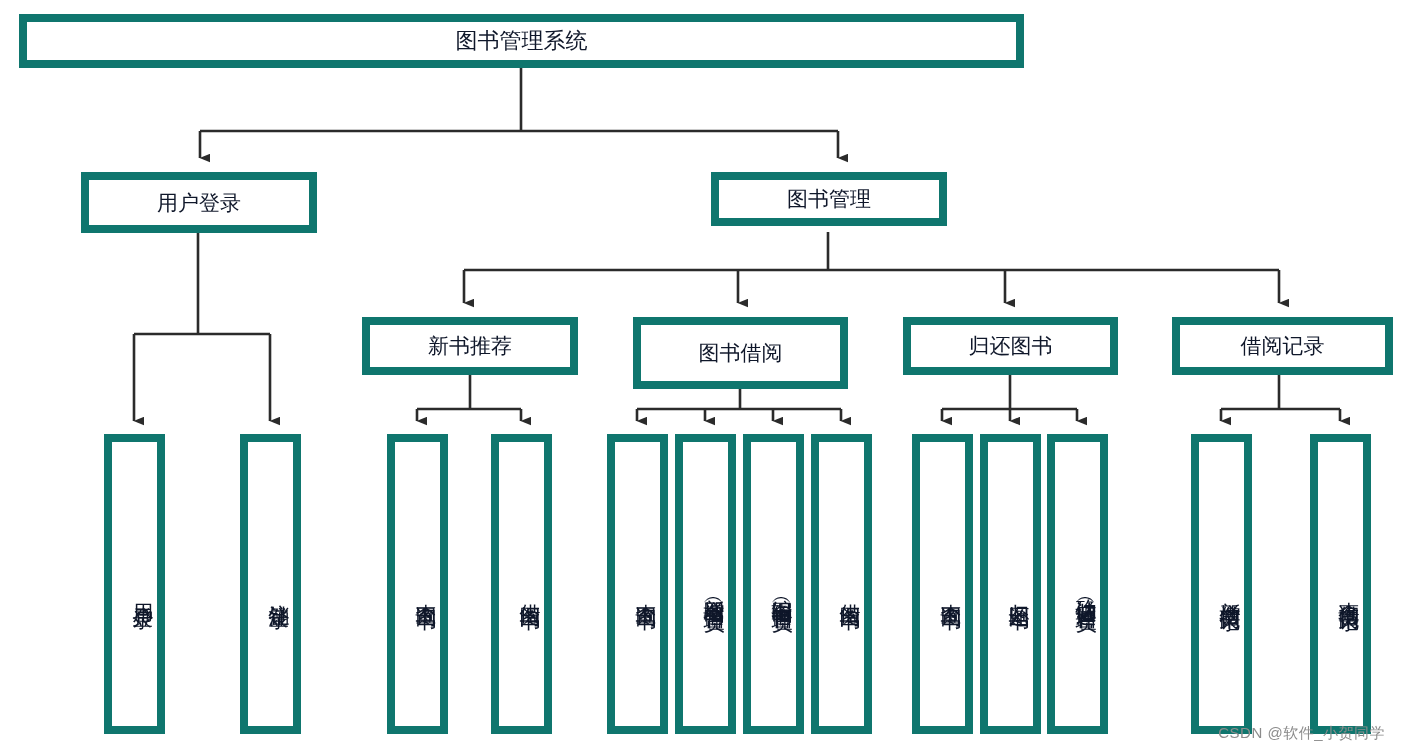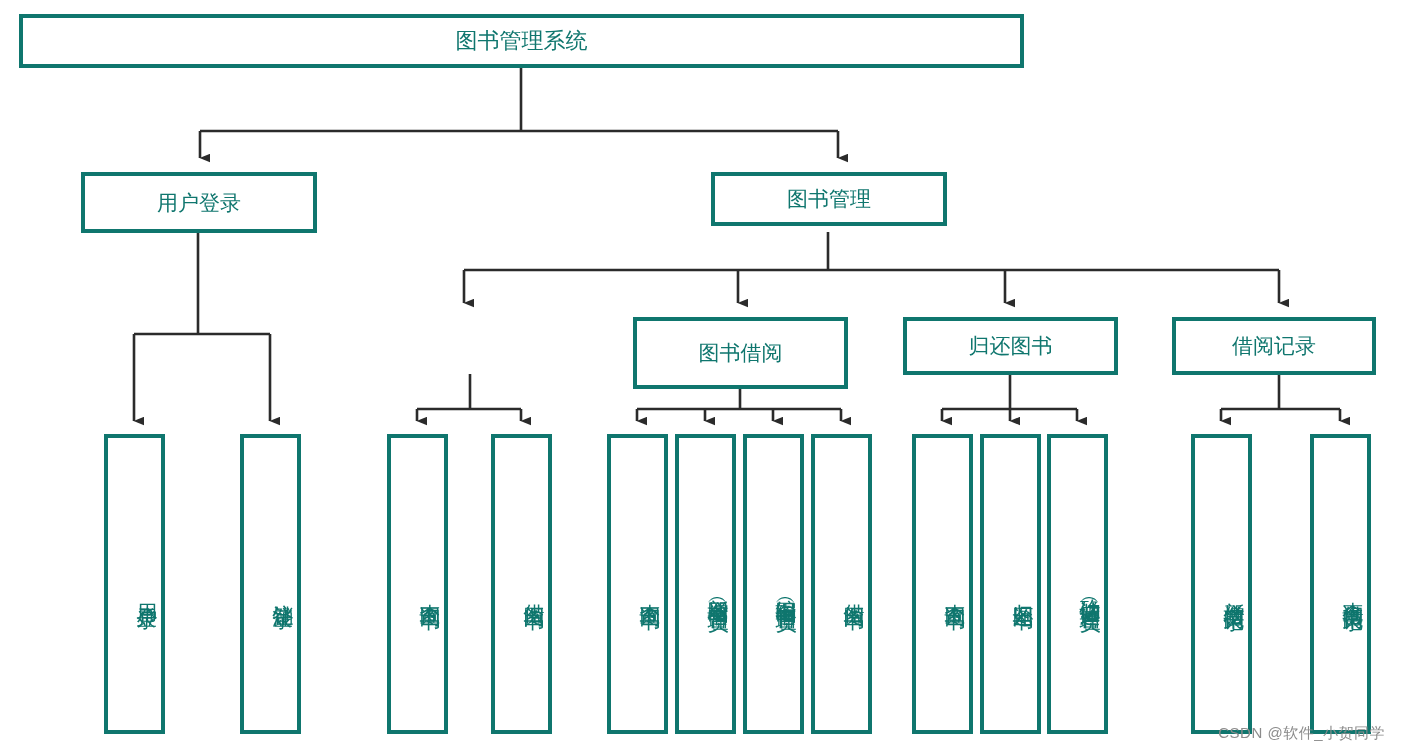--- a/index.html
+++ b/index.html
@@ -1,22 +1,22 @@
 <!DOCTYPE html>
 <html><head>
 <meta charset="utf-8">
 <style>
   html,body{margin:0;padding:0;background:#ffffff;}
   body{width:1405px;height:747px;overflow:hidden;
        font-family:"Liberation Sans","DejaVu Sans",sans-serif;}
   #stage{position:relative;width:1405px;height:747px;background:#fff;}
   #wires{position:absolute;left:0;top:0;width:1405px;height:747px;}
   .node{position:absolute;box-sizing:border-box;background:#ffffff;
-        border:4px solid #0f766e;display:flex;align-items:center;
-        justify-content:center;color:#0f766e;}
+        border:8px solid #0f766e;display:flex;align-items:center;
+        justify-content:center;color:#0f172a;}
   .node.h{font-size:21px;line-height:1.2;white-space:nowrap;}
   .node.root{font-size:22px;}
   .node.v{writing-mode:vertical-rl;text-orientation:upright;
           font-size:21px;line-height:1.32;letter-spacing:2px;
           align-items:flex-start;justify-content:center;padding-top:14px;
           text-align:left;}
   .wm{position:absolute;right:20px;bottom:4px;font-size:15px;color:#8c8c8c;
       white-space:nowrap;letter-spacing:.5px;}
 </style>
 </head>
@@ -72,23 +72,24 @@
       <path d="M1221,409 L1221,421" marker-end="url(#ar)"></path>
       <path d="M1340,409 L1340,421" marker-end="url(#ar)"></path>
     </g>
   </svg>
 
   <div class="node h root" style="left:19px;top:14px;width:1005px;height:54px;">图书管理系统</div>
 
   <div class="node h" style="left:81px;top:172px;width:236px;height:61px;">用户登录</div>
   <div class="node h" style="left:711px;top:172px;width:236px;height:54px;">图书管理</div>
 
+  <div class="node h" style="left:362px;top:317px;width:216px;height:58px;">新书推荐</div>
   <div class="node h" style="left:633px;top:317px;width:215px;height:72px;">图书借阅</div>
   <div class="node h" style="left:903px;top:317px;width:215px;height:58px;">归还图书</div>
-  <div class="node h" style="left:1172px;top:317px;width:204px;height:58px;">借阅记录</div>
+  <div class="node h" style="left:1172px;top:317px;width:221px;height:58px;">借阅记录</div>
 
   <div class="node v" style="left:104px;top:434px;width:61px;height:300px;">用户登录</div>
   <div class="node v" style="left:240px;top:434px;width:61px;height:300px;">注销登录</div>
 
   <div class="node v" style="left:387px;top:434px;width:61px;height:300px;">查询图书</div>
   <div class="node v" style="left:491px;top:434px;width:61px;height:300px;">借阅图书</div>
 
   <div class="node v" style="left:607px;top:434px;width:61px;height:300px;">查询图书</div>
   <div class="node v" style="left:675px;top:434px;width:61px;height:300px;">新增图书（管理员）</div>
   <div class="node v" style="left:743px;top:434px;width:61px;height:300px;">编辑图书（管理员）</div>

